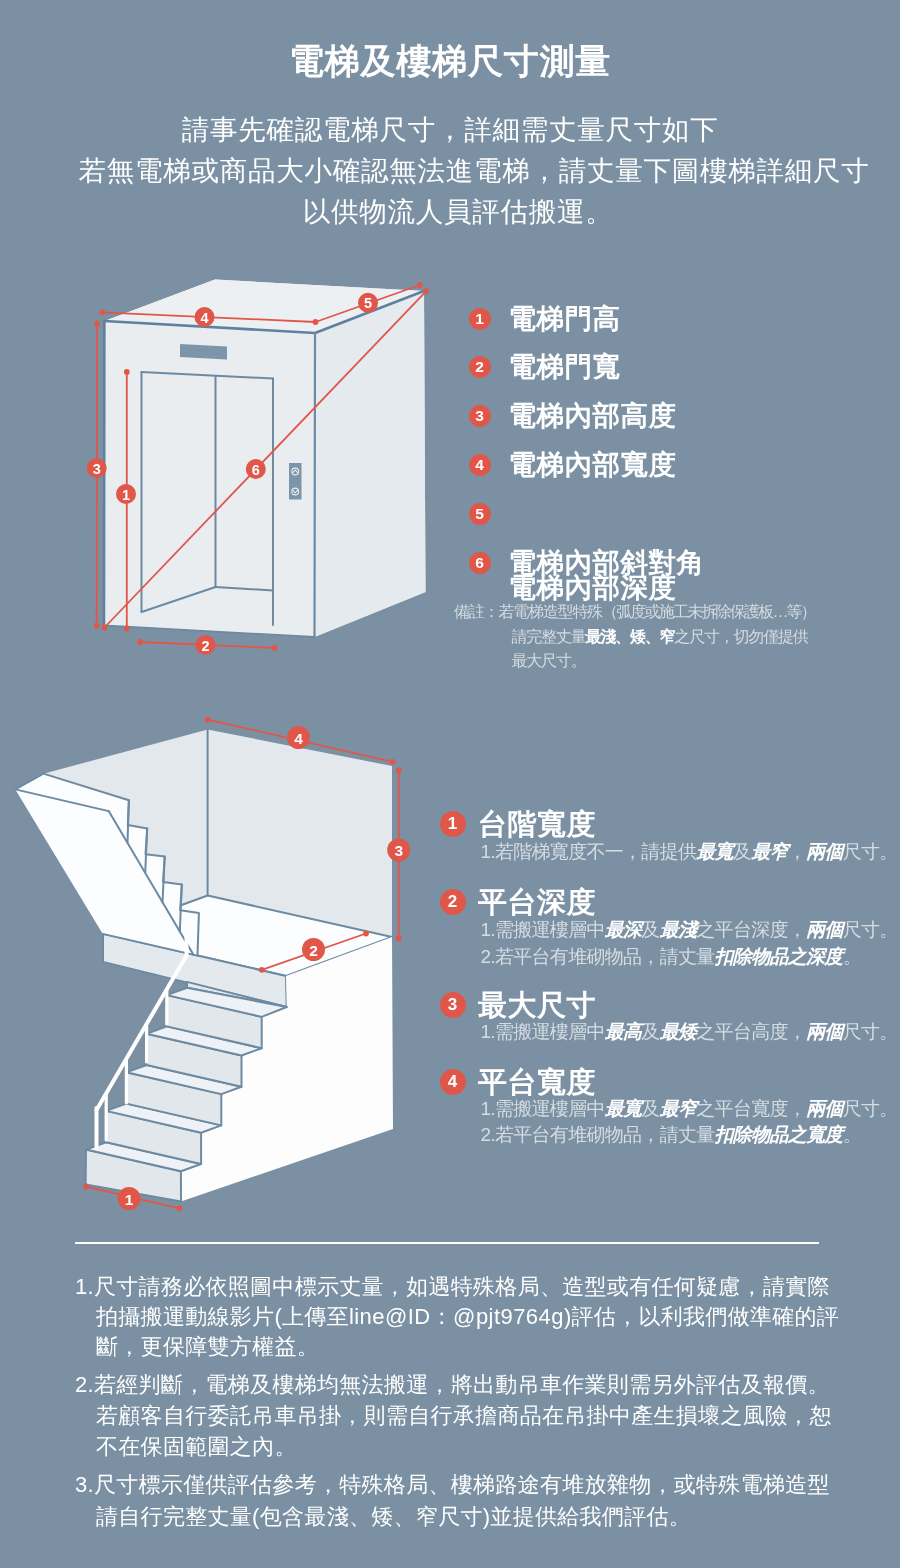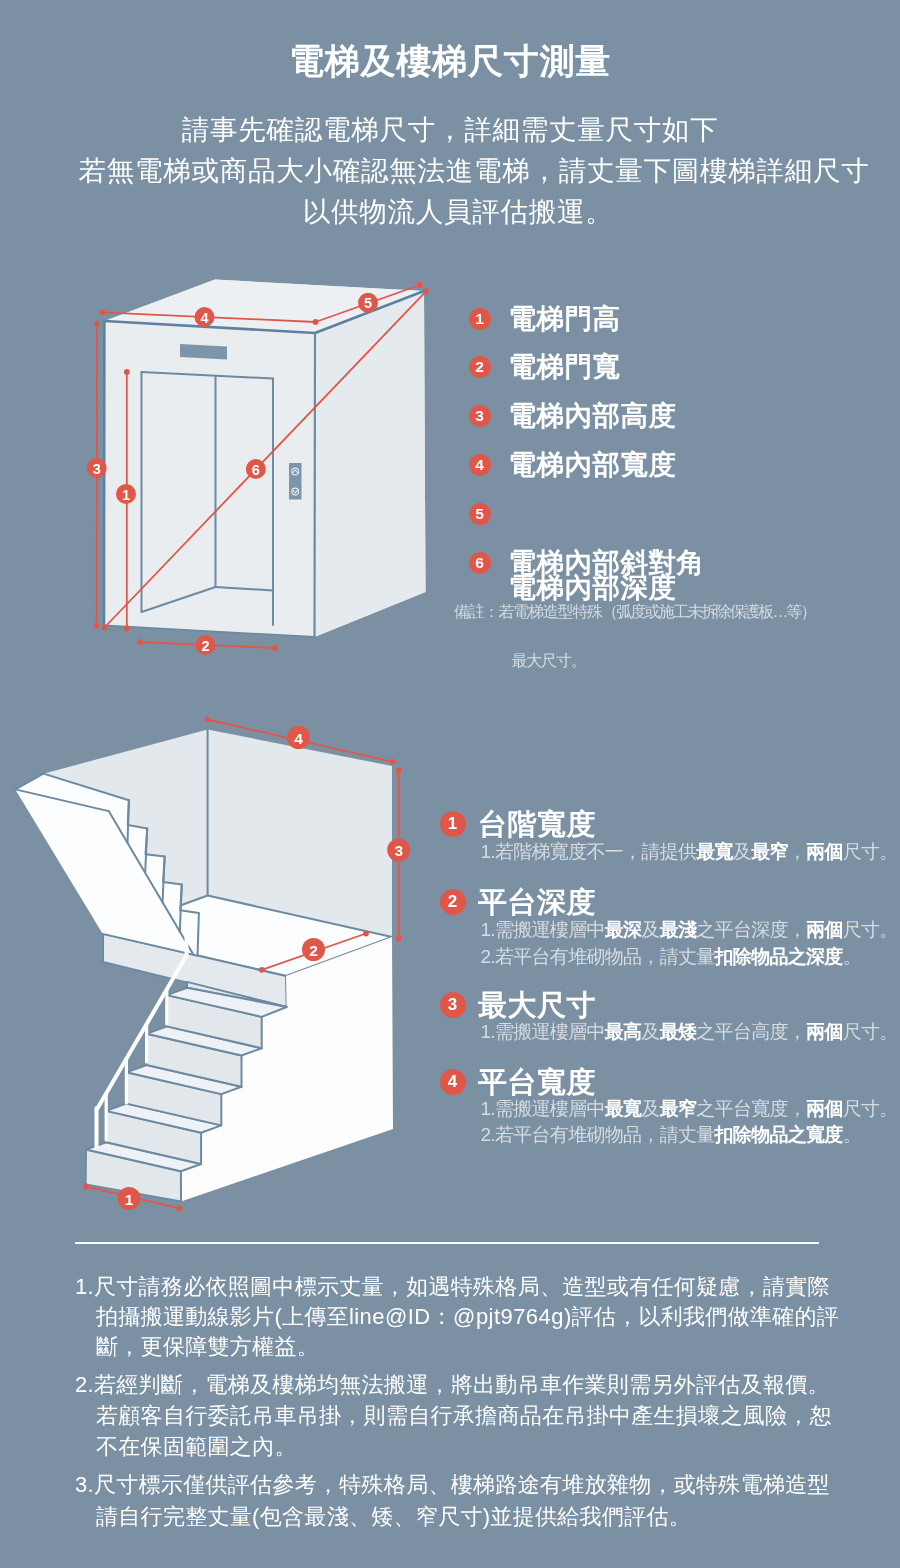--- a/index.html
+++ b/index.html
@@ -5,21 +5,21 @@
 body{width:900px;height:1568px;background:#7B91A3;font-family:"Liberation Sans",sans-serif;position:relative;overflow:hidden;}
 .abs{position:absolute;}
 .cline{position:absolute;left:0;width:900px;text-align:center;white-space:nowrap;color:#fff;}
 .t{font-size:35px;font-weight:700;letter-spacing:0.8px;}
 .s{font-size:27.5px;letter-spacing:0.75px;text-align:center;}
 .lg1{font-size:27.5px;font-weight:600;color:#fff;letter-spacing:0.5px;white-space:nowrap;line-height:36px;}
 .stt{font-size:29px;font-weight:600;color:#fff;letter-spacing:0.5px;white-space:nowrap;line-height:38px;}
 .note{color:#D5DCE2;font-size:16px;letter-spacing:-1.2px;white-space:nowrap;position:absolute;line-height:24.5px;}
 .note b{color:#fff;}
 .sub2{color:#D5DCE2;font-size:19px;letter-spacing:-0.7px;white-space:nowrap;position:absolute;line-height:26px;}
-.sub2 b{color:#fff;}
+.sub2 b{color:#fff;font-style:italic;}
 .ft{color:#fff;font-size:22px;letter-spacing:0.3px;white-space:nowrap;position:absolute;line-height:30px;}
 .ft b{font-weight:400;}
 .lat{letter-spacing:0.45px;}
 </style></head>
 <body>
 <div class="cline t" style="top:41px;line-height:40px;">電梯及樓梯尺寸測量</div>
 <div class="cline s" style="top:113px;line-height:34px;">請事先確認電梯尺寸，詳細需丈量尺寸如下</div>
 <div class="cline s" style="top:154px;line-height:34px;padding-left:24px;">若無電梯或商品大小確認無法進電梯，請丈量下圖樓梯詳細尺寸</div>
 <div class="cline s" style="top:195px;line-height:34px;transform:translateX(8px);">以供物流人員評估搬運。</div>
 <svg class="abs" style="left:0;top:250px;" width="460" height="420" viewBox="0 250 460 420">
@@ -77,21 +77,21 @@
 <div class="abs" style="left:468.5px;top:356.3px;width:22px;height:22px;border-radius:50%;background:#E0574A;color:#fff;font-weight:700;font-size:15.5px;line-height:22px;text-align:center;">2</div>
 <div class="abs lg1" style="left:508.5px;top:349.3px;">電梯門寬</div>
 <div class="abs" style="left:468.5px;top:405.1px;width:22px;height:22px;border-radius:50%;background:#E0574A;color:#fff;font-weight:700;font-size:15.5px;line-height:22px;text-align:center;">3</div>
 <div class="abs lg1" style="left:508.5px;top:398.1px;">電梯內部高度</div>
 <div class="abs" style="left:468.5px;top:453.9px;width:22px;height:22px;border-radius:50%;background:#E0574A;color:#fff;font-weight:700;font-size:15.5px;line-height:22px;text-align:center;">4</div>
 <div class="abs lg1" style="left:508.5px;top:446.9px;">電梯內部寬度</div>
 <div class="abs" style="left:468.5px;top:502.7px;width:22px;height:22px;border-radius:50%;background:#E0574A;color:#fff;font-weight:700;font-size:15.5px;line-height:22px;text-align:center;">5</div>
 <div class="abs lg1" style="left:508.5px;top:522px;margin-top:48px;">電梯內部深度</div>
 <div class="abs" style="left:468.5px;top:551.5px;width:22px;height:22px;border-radius:50%;background:#E0574A;color:#fff;font-weight:700;font-size:15.5px;line-height:22px;text-align:center;">6</div>
 <div class="abs lg1" style="left:508.5px;top:544.5px;">電梯內部斜對角</div>
-<div class="note" style="left:454px;top:600px;">備註：若電梯造型特殊<span style="letter-spacing:-1.8px;">（弧度或施工未拆除保護板…等）</span><br><br><span style="margin-left:57.5px;">最大尺寸。</span></div>
+<div class="note" style="left:454px;top:600px;">備註：若電梯造型特殊<span style="letter-spacing:-1.8px;">（弧度或施工未拆除保護板…等）</span><br><span style="margin-left:57.5px;">請完整丈量<b>最淺、矮、窄</b>之尺寸，切勿僅提供</span><br><span style="margin-left:57.5px;">最大尺寸。</span></div>
 <svg class="abs" style="left:0;top:690px;" width="460" height="570" viewBox="0 690 460 570">
 <polygon points="207.6,729.5 42.5,774.0 180.0,950.0 207.6,895.5" fill="#E3E8ED"></polygon>
 <polygon points="207.6,729.5 392.0,766.0 392.0,937.0 207.6,895.5" fill="#E3E8ED"></polygon>
 <line x1="207.6" y1="729.5" x2="207.6" y2="895.5" stroke="#6C8AA2" stroke-width="2.0" stroke-linecap="round"></line>
 <polygon points="207.6,895.5 392.0,937.0 286.0,976.0 103.0,933.8" fill="#FCFDFE" stroke="#6C8AA2" stroke-width="2.0" stroke-linejoin="round"></polygon>
 <polygon points="103.0,933.8 286.0,976.0 286.7,1007.0 103.0,961.9" fill="#E4E9EE" stroke="#6C8AA2" stroke-width="2.0" stroke-linejoin="round"></polygon>
 <polygon points="286.0,976.0 392.0,937.0 393.0,1129.0 181.0,1201.5 180.9,1171.3 201.1,1164.0 201.1,1132.7 221.3,1125.4 221.3,1094.1 241.5,1086.8 241.5,1055.5 261.7,1048.2 261.7,1016.9 286.7,1007.0" fill="#FDFDFE"></polygon>
 <polygon points="187.0,981.9 286.7,1007.0 187.0,987.8" fill="#E4E9EE" stroke="#6C8AA2" stroke-width="2.0" stroke-linejoin="round"></polygon>
 <polygon points="86.0,1149.5 180.9,1171.3 181.0,1201.5 85.6,1184.5" fill="#E2E7EC" stroke="#6C8AA2" stroke-width="2.0" stroke-linejoin="round"></polygon>
 <polygon points="86.0,1149.5 180.9,1171.3 201.1,1164.0 106.2,1142.2" fill="#EEF1F5" stroke="#6C8AA2" stroke-width="2.0" stroke-linejoin="round"></polygon>

